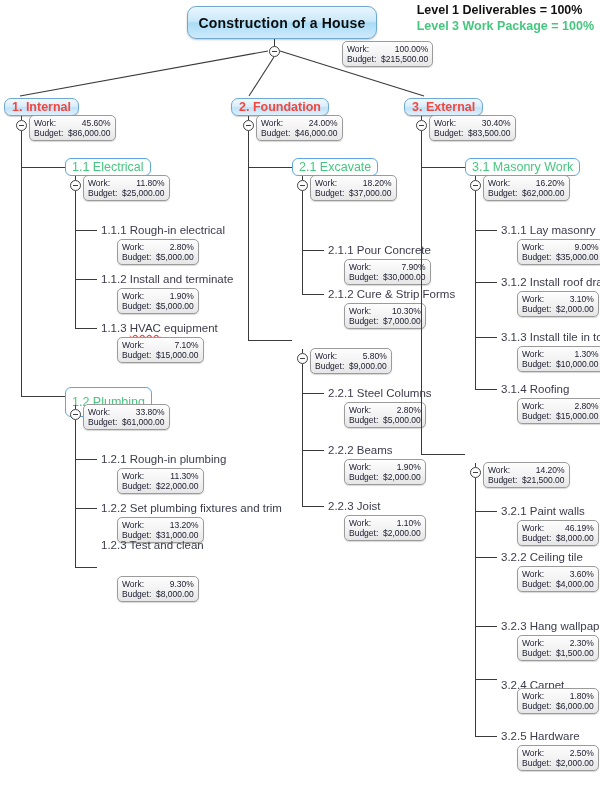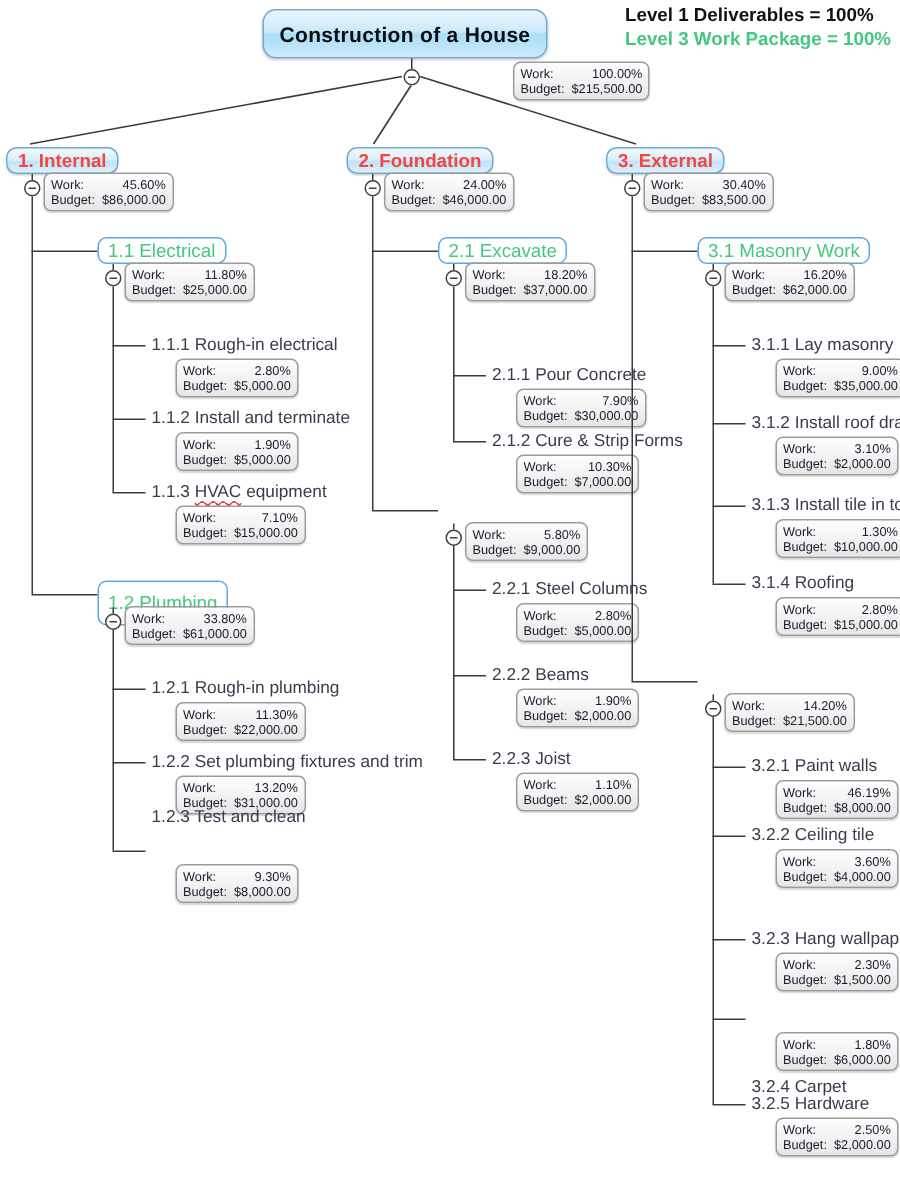--- a/index.html
+++ b/index.html
@@ -86,21 +86,21 @@
 </head>
 <body>
 
 <div class="canvas" id="canvas">
 
   <div class="legend">
     <div class="lg1">Level 1 Deliverables = 100%</div>
     <div class="lg3">Level 3 Work Package = 100%</div>
   </div>
 
-<div class="root-node" style="left: 175px; top: 6px; width: 190px; height: 33px;">Construction of a House</div>
+<div class="root-node" style="left: 187px; top: 6px; width: 190px; height: 33px;">Construction of a House</div>
     <div class="vline" style="left: 274px; top: 39px; height: 12px;"></div>
     <div class="knob" style="left: 268.5px; top: 45.5px;"></div>
     <div class="info" style="left: 342px; top: 41px;">
       <div class="row">
         <div class="k">Work:</div>
         <div class="v">100.00%</div>
       </div>
       <div class="row">
         <div class="k">Budget:</div>
         <div class="v">$215,500.00</div>
@@ -451,21 +451,21 @@
       <div class="row">
         <div class="k">Work:</div>
         <div class="v">2.30%</div>
       </div>
       <div class="row">
         <div class="k">Budget:</div>
         <div class="v">$1,500.00</div>
       </div>
     </div>
     <div class="hline" style="left: 475px; top: 679px; width: 22px;"></div>
-    <div class="leaf-label" style="left: 501px; top: 679px; margin-top: 40px;">3.2.4  Carpet</div>
+    <div class="leaf-label" style="left: 501px; top: 679px;">3.2.4  Carpet</div>
     <div class="info" style="left: 517px; top: 688px;">
       <div class="row">
         <div class="k">Work:</div>
         <div class="v">1.80%</div>
       </div>
       <div class="row">
         <div class="k">Budget:</div>
         <div class="v">$6,000.00</div>
       </div>
     </div>

